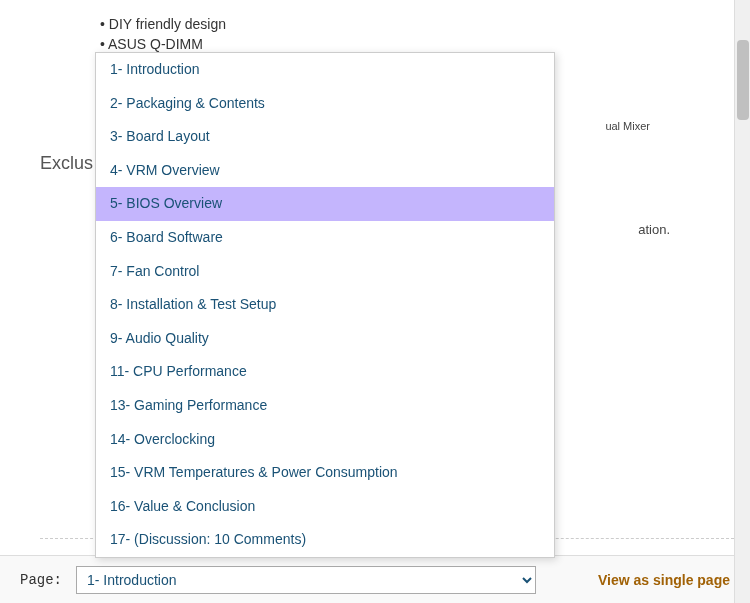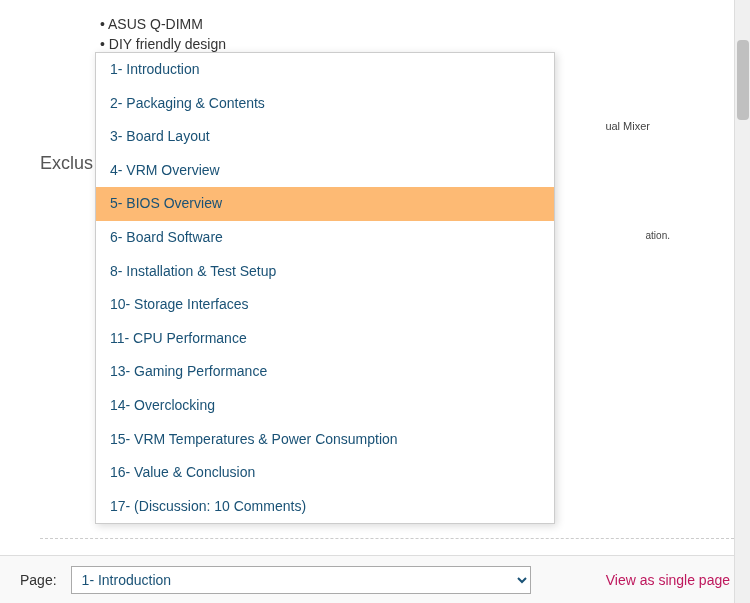--- a/index.html
+++ b/index.html
@@ -43,22 +43,21 @@
       right: 100px;
       color: #444;
       font-size: 11px;
     }
 
     .bg-right-text2 {
       position: absolute;
       top: 222px;
       right: 80px;
       color: #444;
-      font-size: 10px;
-      margin-top: 8px;
+      font-size: 13px;
     }
 
     
     .dropdown-overlay {
       position: absolute;
       top: 52px;
       left: 95px;
       width: 460px;
       background: #fff;
       border: 1px solid #ccc;
@@ -68,21 +67,21 @@
 
     .dropdown-item {
       padding: 7px 14px;
       color: #1a5276;
       cursor: pointer;
       font-size: 14px;
       line-height: 1.4;
     }
 
     .dropdown-item.active {
-      background: #fdba74;
+      background: #c4b5fd;
       color: #1a5276;
     }
 
     
     .bottom-bar {
       position: absolute;
       bottom: 0;
       left: 0;
       width: 750px;
       height: 48px;
@@ -91,40 +90,42 @@
       display: flex;
       align-items: center;
       padding: 0 20px;
       gap: 10px;
     }
 
     .page-label {
       color: #333;
       font-size: 14px;
       margin-right: 4px;
+      font-family: Liberation Mono, monospace;
     }
 
     .page-select {
       width: 460px;
       height: 28px;
       border: 1px solid #aaa;
       background: #fff;
       font-size: 14px;
       color: #1a5276;
       padding: 0 6px;
       cursor: pointer;
     }
 
     .view-single-page {
-      color: #be185d;
+      color: #a16207;
       font-size: 14px;
       cursor: pointer;
       text-decoration: none;
       margin-left: auto;
       white-space: nowrap;
+      font-weight: bold;
     }
 
     
     .scrollbar {
       position: absolute;
       right: 0;
       top: 0;
       width: 16px;
       height: 603px;
       background: #f0f0f0;
@@ -160,44 +161,45 @@
       border-top: 1px dashed #ccc;
     }
   </style>
 </head>
 <body>
 
 <div class="left-sidebar"></div>
 
 <div class="bg-content">
   <div style="margin-left: 60px; margin-top: 6px;">
+    <div class="bg-bullet">• DIY friendly design</div>
     <div class="bg-bullet">• ASUS Q-DIMM</div>
-    <div class="bg-bullet">• DIY friendly design</div>
     <div class="bg-bullet">• RAMCache III</div>
   </div>
 </div>
 
 <div class="bg-right-text">ual Mixer</div>
 <div class="bg-right-text2">ation.</div>
 
 <div class="bg-label">Exclus</div>
 
 <div class="dashed-line" style="top: 538px;"></div>
 <div class="dashed-line" style="top: 555px;"></div>
 
 <div class="dropdown-overlay">
 
 <div class="dropdown-item">1- Introduction</div>
     <div class="dropdown-item">2- Packaging &amp; Contents</div>
     <div class="dropdown-item">3- Board Layout</div>
     <div class="dropdown-item">4- VRM Overview</div>
     <div class="dropdown-item active">5- BIOS Overview</div>
     <div class="dropdown-item">6- Board Software</div>
+    <div class="dropdown-item">7- Fan Control</div>
     <div class="dropdown-item">8- Installation &amp; Test Setup</div>
-    <div class="dropdown-item">10- Storage Interfaces</div>
+    <div class="dropdown-item">9- Audio Quality</div>
     <div class="dropdown-item">11- CPU Performance</div>
     <div class="dropdown-item">13- Gaming Performance</div>
     <div class="dropdown-item">14- Overclocking</div>
     <div class="dropdown-item">15- VRM Temperatures &amp; Power Consumption</div>
     <div class="dropdown-item">16- Value &amp; Conclusion</div>
     <div class="dropdown-item">17- (Discussion: 10 Comments)</div>
   </div>
 
 <div class="bottom-bar">
   <span class="page-label">Page:</span>

